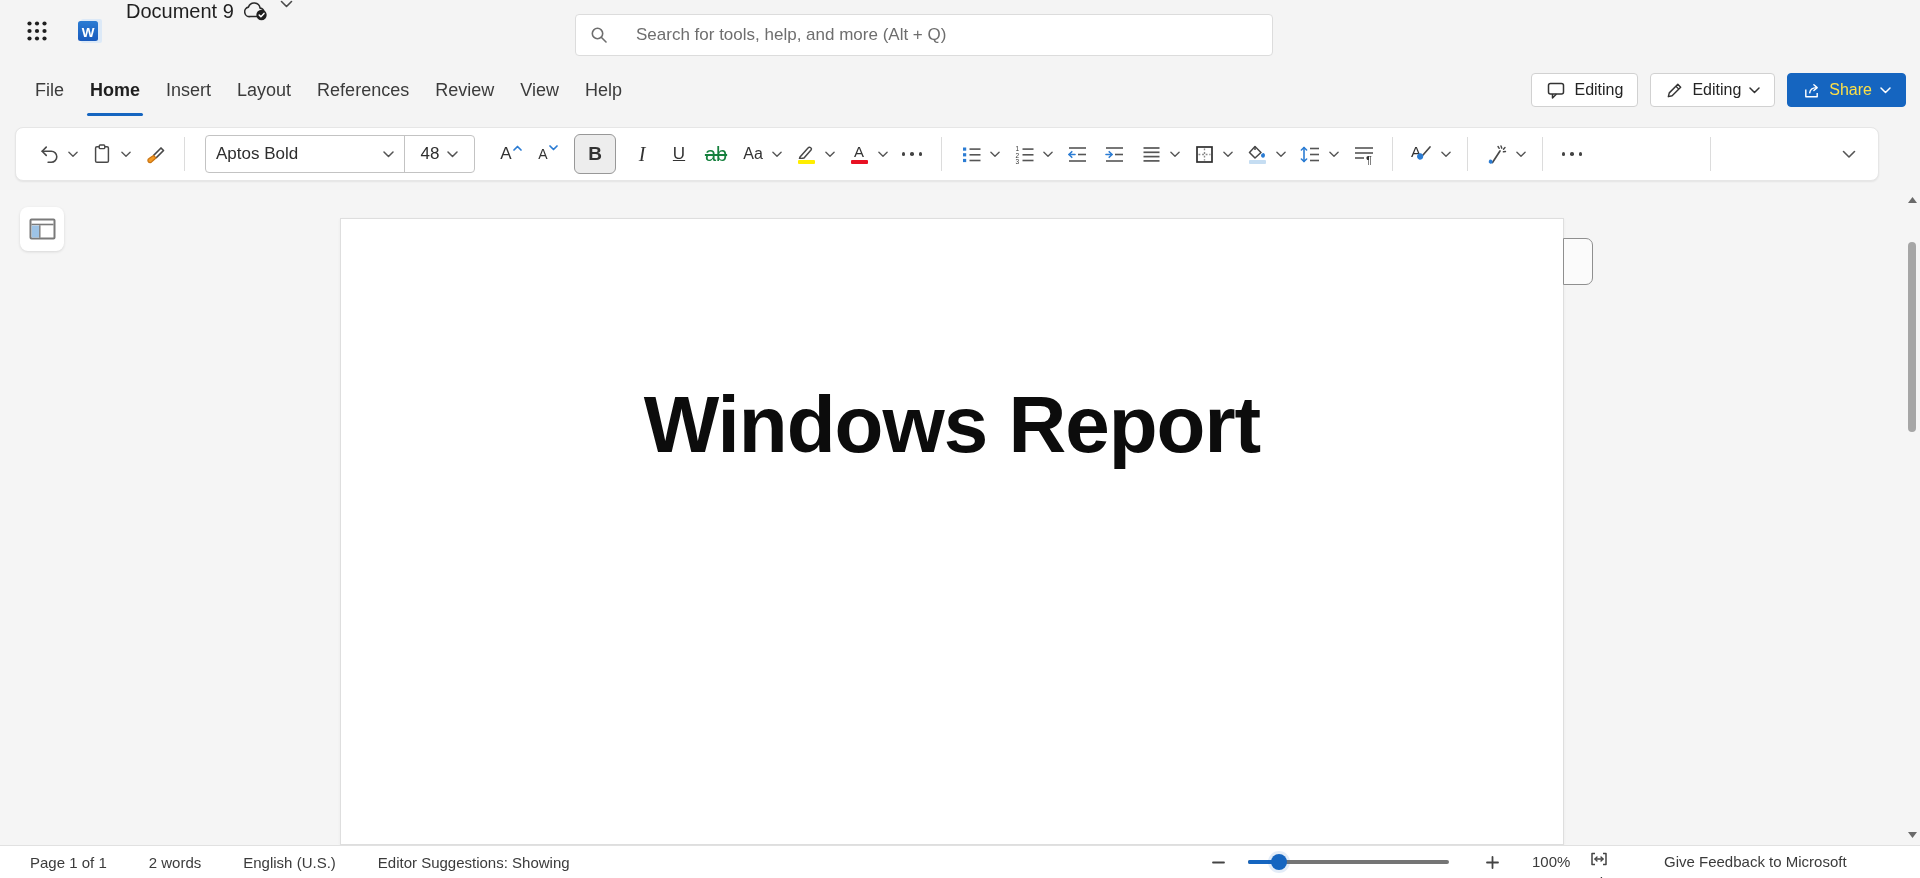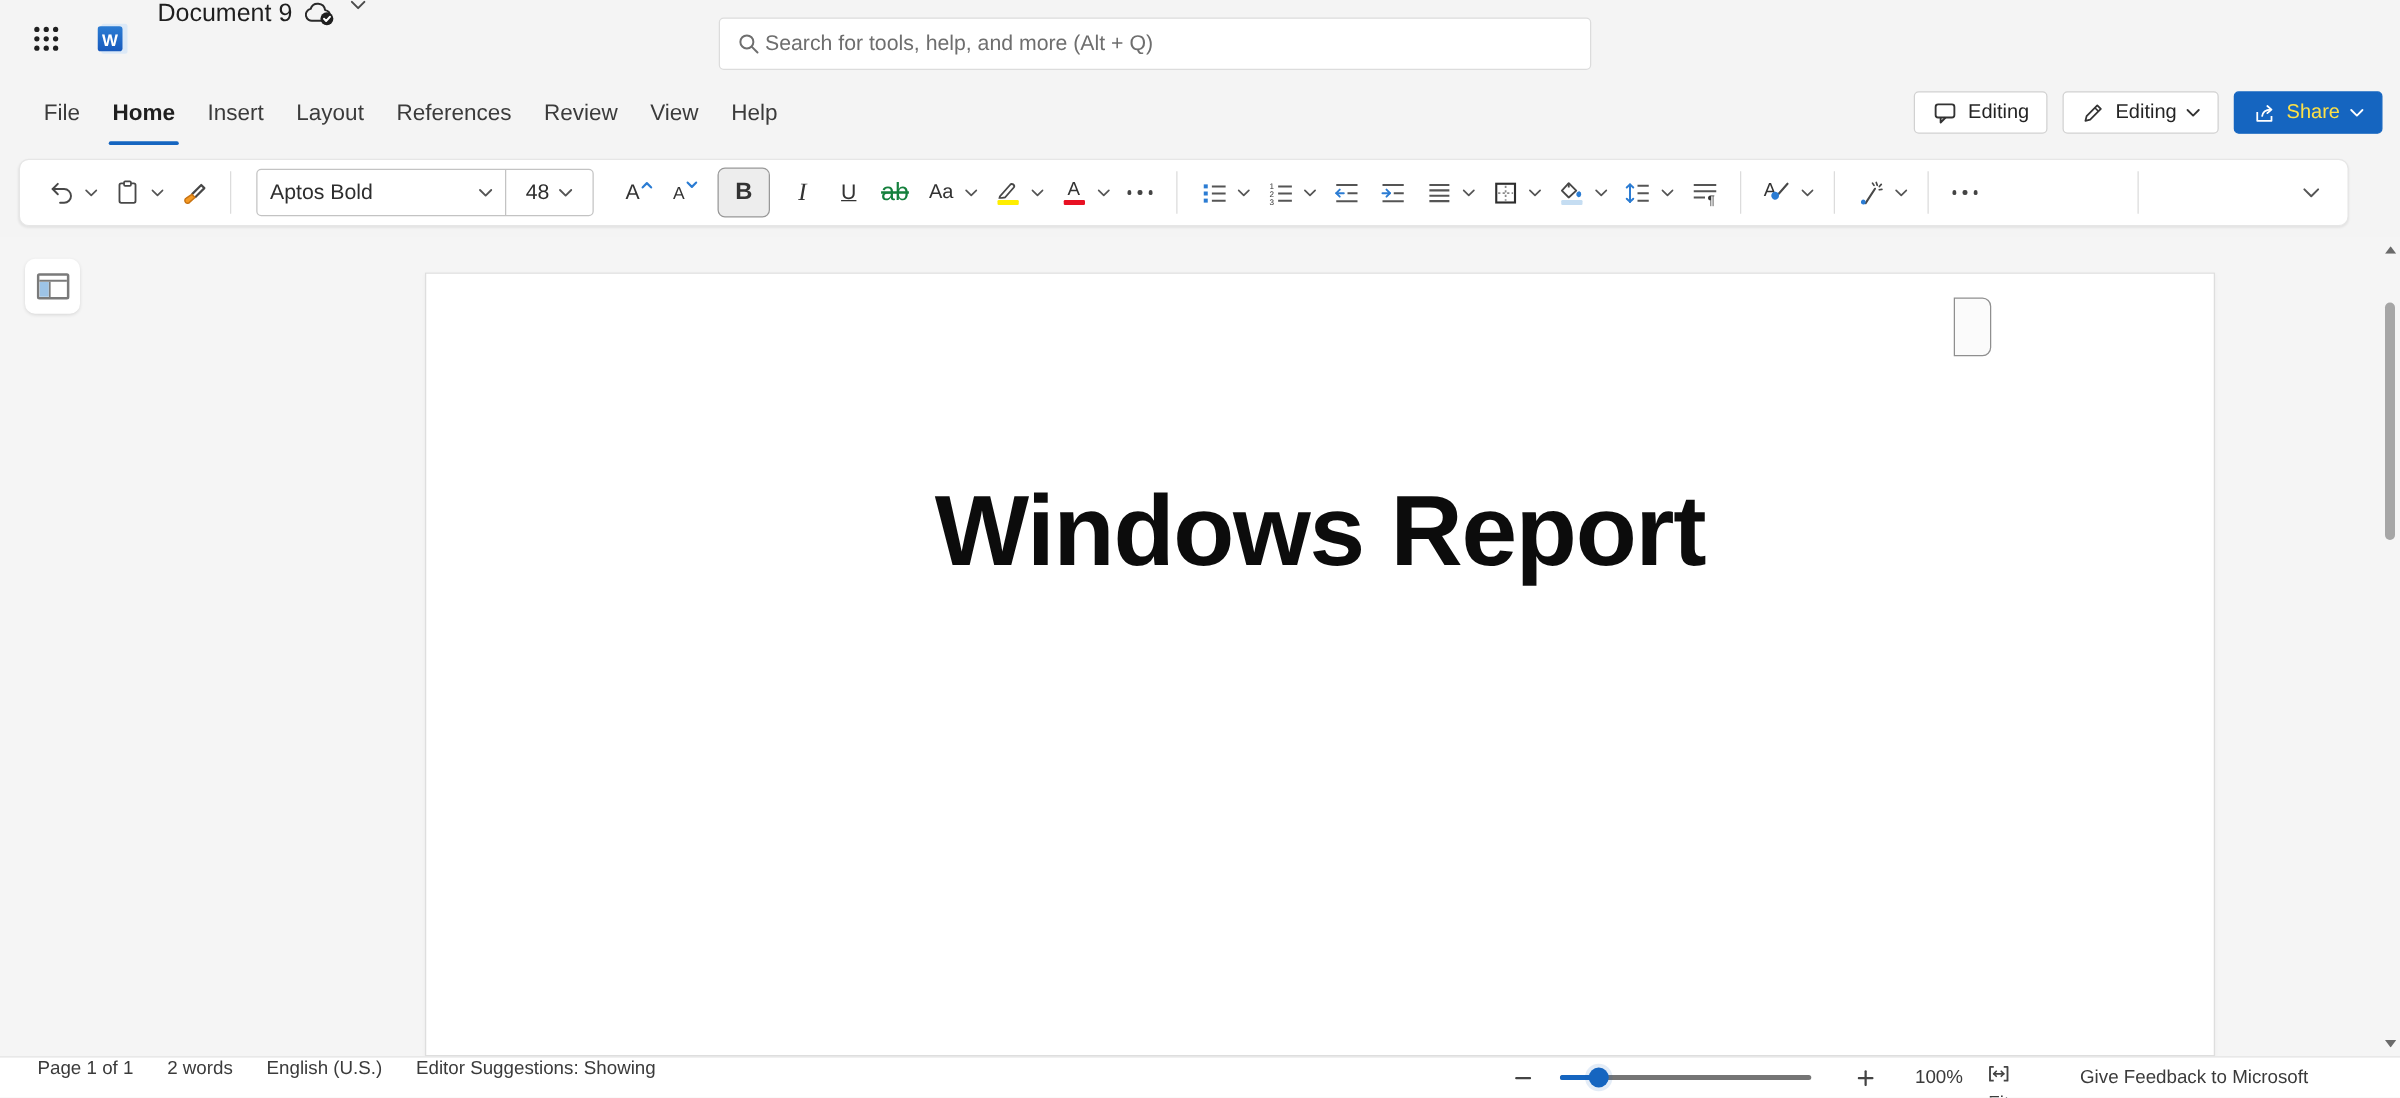--- a/index.html
+++ b/index.html
@@ -6,21 +6,21 @@
   html,body { width:1920px; height:878px; overflow:hidden; }
   body { font-family:"Liberation Sans", sans-serif; background:#f4f4f4; color:#242424; }
   .stage { position:relative; width:1920px; height:878px; }
 
   
   .topbar { position:absolute; left:0; top:0; width:1920px; height:62px; background:#f4f4f4; }
   .waffle-btn { position:absolute; left:18px; top:12px; width:38px; height:38px; display:flex; align-items:center; justify-content:center; border-radius:4px; cursor:pointer; }
   .word-logo { position:absolute; left:78px; top:18px; width:26px; height:26px; }
   .title-group { position:absolute; left:126px; top:0; height:62px; display:flex; align-items:flex-start; gap:10px; }
   .doc-name { font-size:20px; color:#1f1f1f; }
-  .searchbox { position:absolute; left:575px; top:14px; width:698px; height:42px; background:#fff; border:1px solid #dcdcdc; border-radius:4px; display:flex; align-items:center; padding:0 14px; gap:4px; }
+  .searchbox { position:absolute; left:575px; top:14px; width:698px; height:42px; background:#fff; border:1px solid #dcdcdc; border-radius:4px; display:flex; align-items:center; padding:0 14px; gap:28px; }
   .searchbox input { border:none; outline:none; flex:1; font-size:17px; color:#424242; background:transparent; font-family:"Liberation Sans",sans-serif; }
   .searchbox input::placeholder { color:#6e6e6e; }
   .topbar-right { position:absolute; right:0; top:0; height:62px; display:flex; align-items:center; }
   .buy-btn { display:flex; align-items:center; gap:10px; font-size:17px; color:#242424; cursor:pointer; margin-right:46px; }
   .gear-btn { margin-right:34px; cursor:pointer; display:flex; }
   .avatar { width:42px; height:42px; border-radius:50%; border:1px solid #5f5f5f; background:#fdfdfd; display:flex; align-items:center; justify-content:center; font-size:15px; color:#333; letter-spacing:.5px; margin-right:16px; cursor:pointer; }
 
   
   .menubar { position:absolute; left:0; top:62px; width:1920px; height:56px; }
   .tabs { position:absolute; left:22px; top:0; height:56px; display:flex; align-items:center; }
@@ -49,30 +49,30 @@
   .growA { font-size:17px; color:#333; } .shrinkA { font-size:14px; color:#333; }
   .stackbar { display:flex; flex-direction:column; align-items:center; gap:1px; }
   .stackbar .bar { width:17px; height:4px; border-radius:1px; }
   .fc-a { font-size:15px; color:#333; line-height:15px; }
   .dots3 span { display:inline-block; width:3.5px; height:3.5px; border-radius:50%; background:#444; margin:0 2.5px; }
   .collapse-chev { margin-left:auto; margin-right:10px; }
 
   
   .canvas { position:absolute; left:0; top:190px; width:1920px; height:655px; background:#f5f5f5; }
   .pane-toggle { position:absolute; left:20px; top:17px; width:44px; height:44px; background:#fff; border-radius:8px; box-shadow:0 1px 3px rgba(0,0,0,.12); display:flex; align-items:center; justify-content:center; cursor:pointer; }
-  .page { position:absolute; left:340px; top:28px; width:1432px; height:627px; background:#fff; border:1px solid #dedede; box-shadow:0 1px 3px rgba(0,0,0,.05); cursor:text; }
+  .page { position:absolute; left:340px; top:28px; width:1224px; height:627px; background:#fff; border:1px solid #dedede; box-shadow:0 1px 3px rgba(0,0,0,.05); cursor:text; }
   .doc-title { margin-top:160px; text-align:center; font-weight:700; font-size:80px; color:#0c0c0c; letter-spacing:-1px; }
   .side-widget { position:absolute; left:1563px; top:48px; width:30px; height:47px; background:#fbfbfb; border:1px solid #8f8f8f; border-radius:0 7px 7px 0; cursor:pointer; }
   .scrollbar { position:absolute; right:0; top:0; width:16px; height:655px; }
   .scroll-arrow { position:absolute; left:0; width:16px; height:16px; display:flex; align-items:center; justify-content:center; cursor:pointer; }
   .scroll-thumb { position:absolute; left:4px; top:52px; width:8px; height:190px; border-radius:4px; background:#a6a6a6; cursor:grab; }
 
   
   .statusbar { position:absolute; left:0; bottom:0; width:1920px; height:33px; background:#fff; border-top:1px solid #e1e1e1; font-size:15px; color:#3b3b3b; }
-  .status-left { position:absolute; left:30px; top:0; height:33px; display:flex; gap:27px; }
+  .status-left { position:absolute; left:30px; top:0; height:33px; display:flex; align-items:center; gap:42px; }
   .status-item { cursor:pointer; }
   .zoom-out { position:absolute; left:1204px; top:2px; width:28px; height:28px; display:flex; align-items:center; justify-content:center; cursor:pointer; }
   .zoom-slider { position:absolute; left:1248px; top:14px; width:201px; height:4px; border-radius:2px; background:#757575; cursor:pointer; }
   .zoom-fill { position:absolute; left:0; top:0; height:4px; border-radius:2px; background:var(--accent-blue,#1565c0); }
   .zoom-thumb { position:absolute; top:-6px; width:16px; height:16px; border-radius:50%; background:var(--accent-blue,#1565c0); box-shadow:0 0 0 3px rgba(21,101,192,.12); cursor:grab; }
   .zoom-in { position:absolute; left:1478px; top:2px; width:28px; height:28px; display:flex; align-items:center; justify-content:center; cursor:pointer; }
   .zoom-level { position:absolute; left:1532px; top:7px; cursor:pointer; }
   .fit-btn { position:absolute; left:1590px; top:5px; display:flex; align-items:center; gap:7px; cursor:pointer;flex-direction:column; }
   .feedback { position:absolute; left:1664px; top:7px; cursor:pointer; }
 

